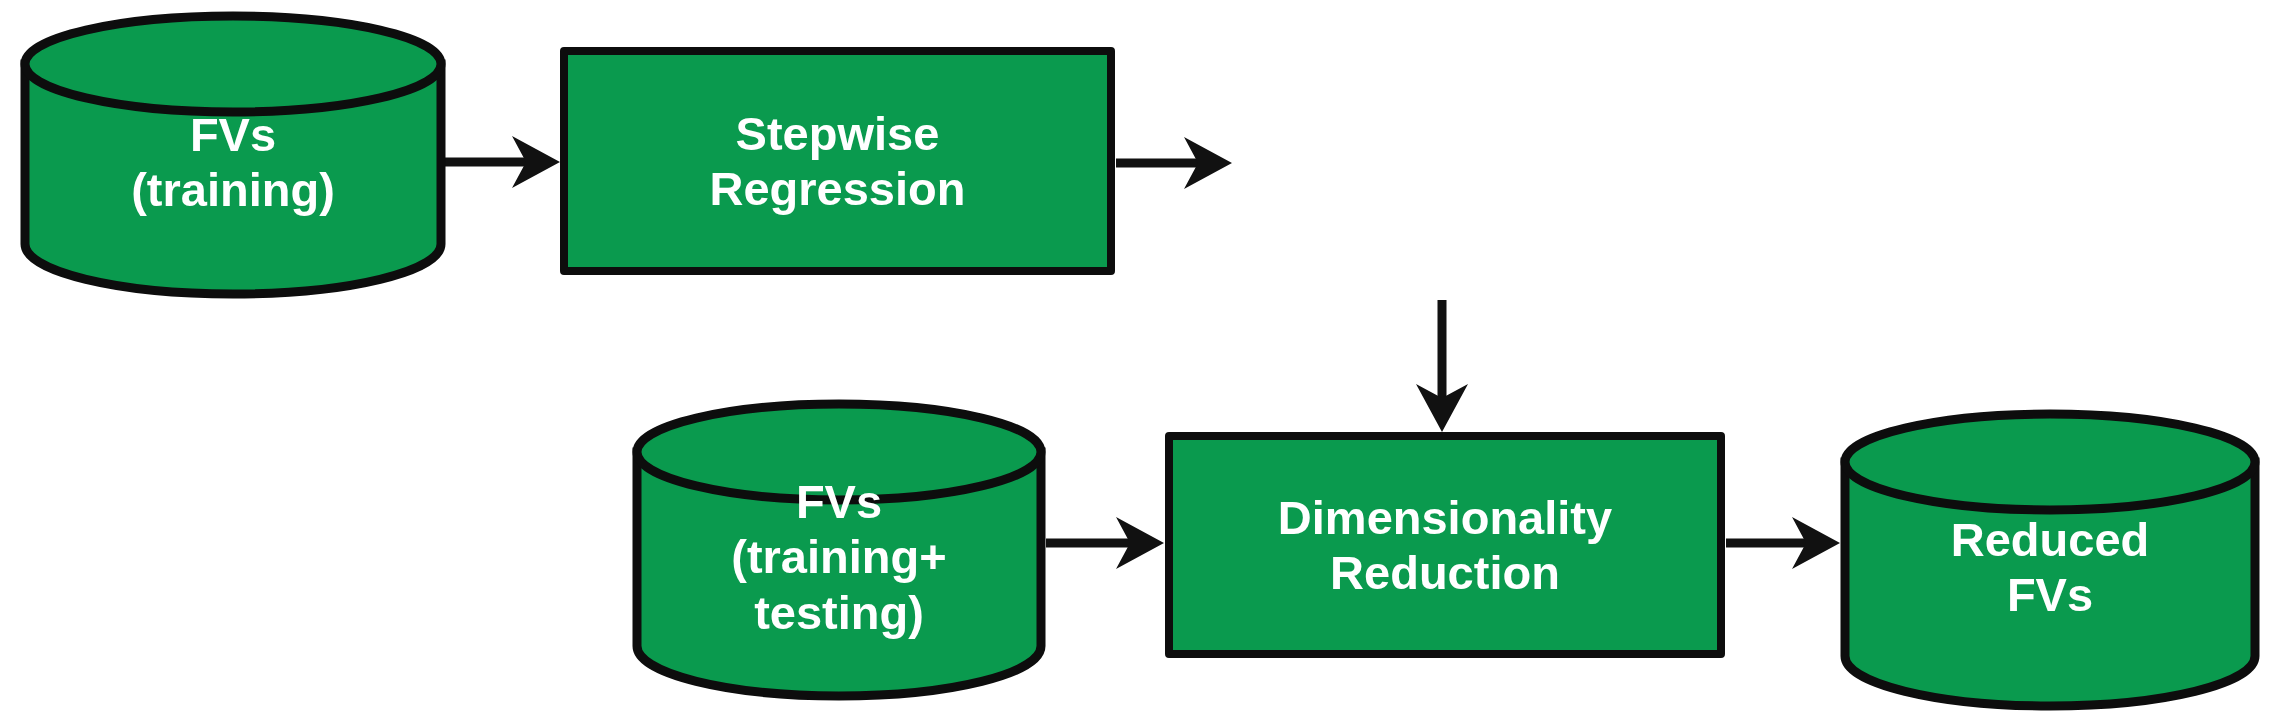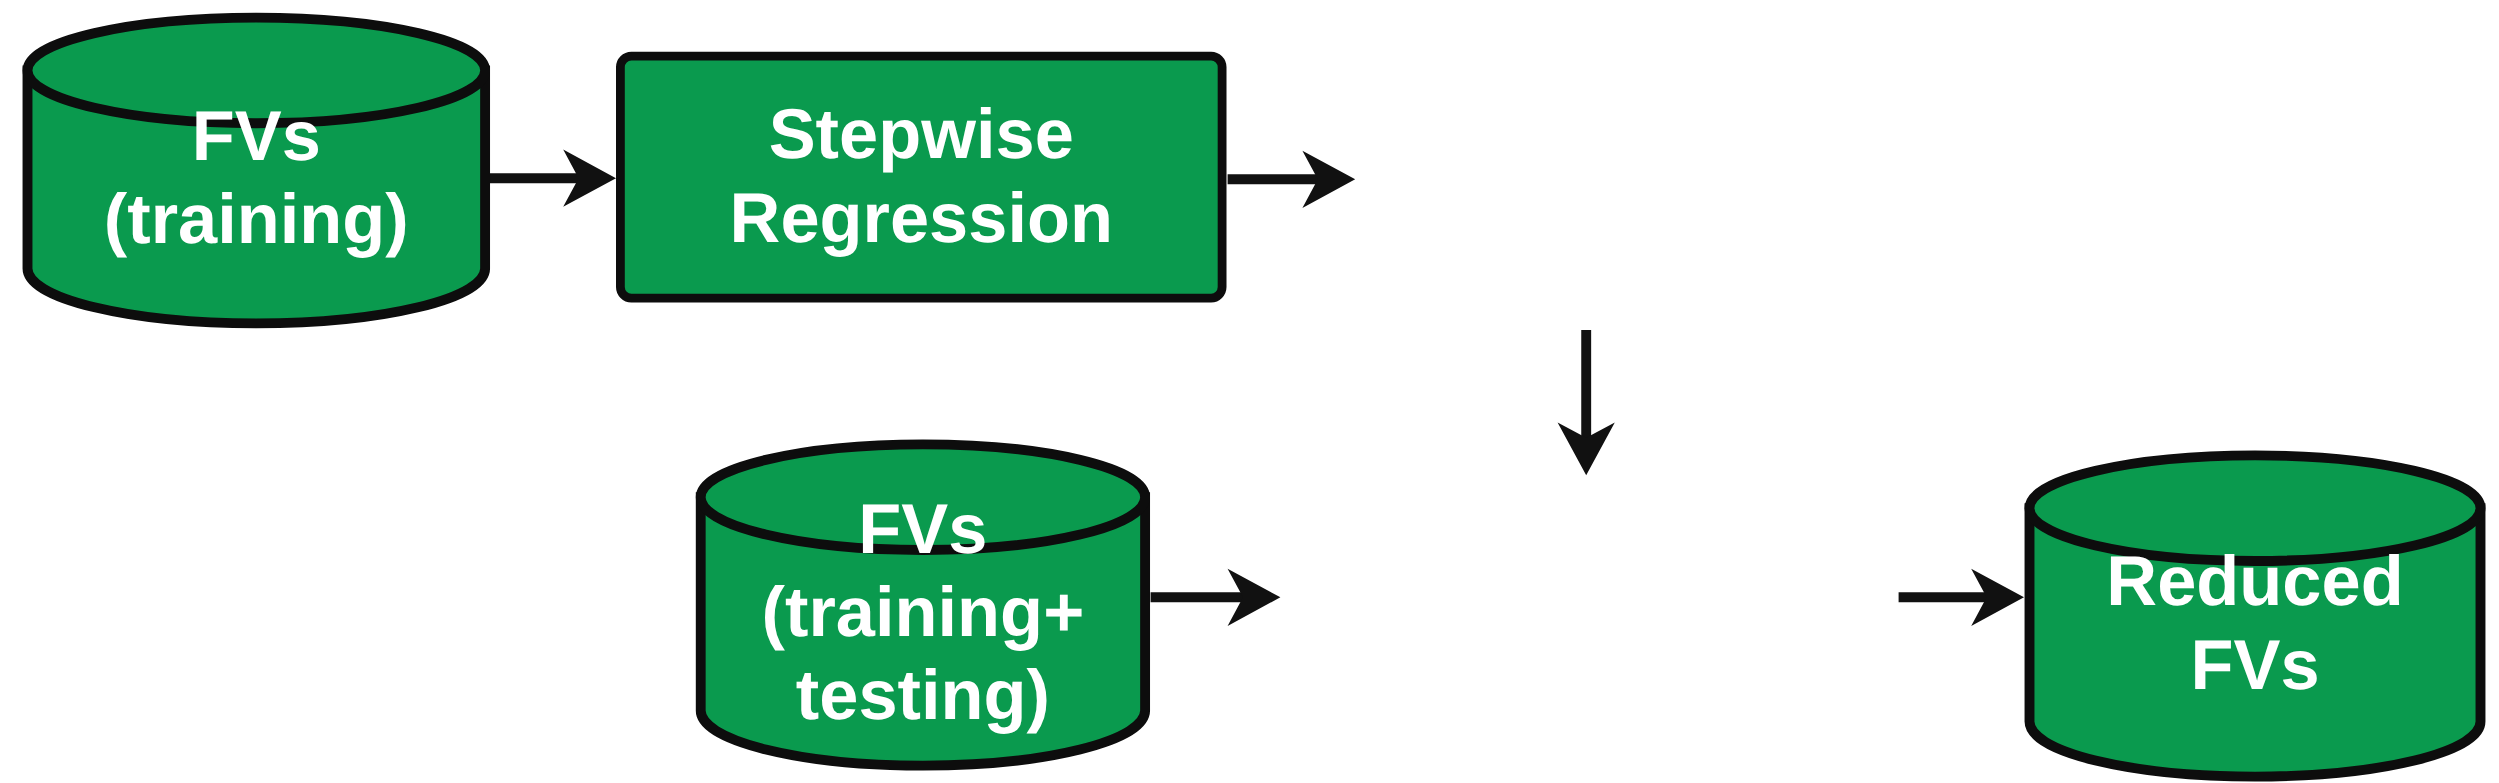--- a/index.html
+++ b/index.html
@@ -49,36 +49,36 @@
     display:block;
   }
   .cyl-body,.cyl-top{
     fill:var(--node-fill,#0a9a4e);
     stroke:var(--node-stroke,#0d0d0d);
     stroke-width:9;
   }
   .process{
     background:var(--node-fill,#0a9a4e);
     border:8px solid var(--node-stroke,#0d0d0d);
-    border-radius:14px;
+    border-radius:4px;
     display:flex;
     align-items:center;
     justify-content:center;
     text-decoration:underline;
   }
   .node-label{
     position:absolute;
     inset:0;
     display:flex;
     align-items:center;
     justify-content:center;
     text-align:center;
     color:var(--label-text,#ffffff);
     font-weight:bold;
-    font-size:64px;
+    font-size:47px;
     line-height:1.18;
     white-space:pre-line;
     z-index:3;
     letter-spacing:0px;
   }
   .cylinder .node-label{
     padding-top:12px;
   }
 </style>
 </head>
@@ -127,20 +127,24 @@
   <div class="node cylinder" style="left:632px;top:398px;width:414px;height:306px;">
     <svg class="shape-svg" viewBox="0 0 414 306" aria-hidden="true">
       <path class="cyl-body" d="M5,54 L5,248 A202,50 0 0 0 409,248 L409,54 Z"></path>
       <ellipse class="cyl-top" cx="207" cy="54" rx="202" ry="48"></ellipse>
     </svg>
     <div class="node-label">FVs
 (training+
 testing)</div>
   </div>
 
+  <div class="node process" style="left:1165px;top:432px;width:560px;height:226px;">
+    <div class="node-label">Dimensionality
+Reduction</div>
+  </div>
 
   <div class="node cylinder" style="left:1840px;top:408px;width:420px;height:306px;">
     <svg class="shape-svg" viewBox="0 0 420 306" aria-hidden="true">
       <path class="cyl-body" d="M5,54 L5,248 A205,50 0 0 0 415,248 L415,54 Z"></path>
       <ellipse class="cyl-top" cx="210" cy="54" rx="205" ry="48"></ellipse>
     </svg>
     <div class="node-label">Reduced
 FVs</div>
   </div>
 

